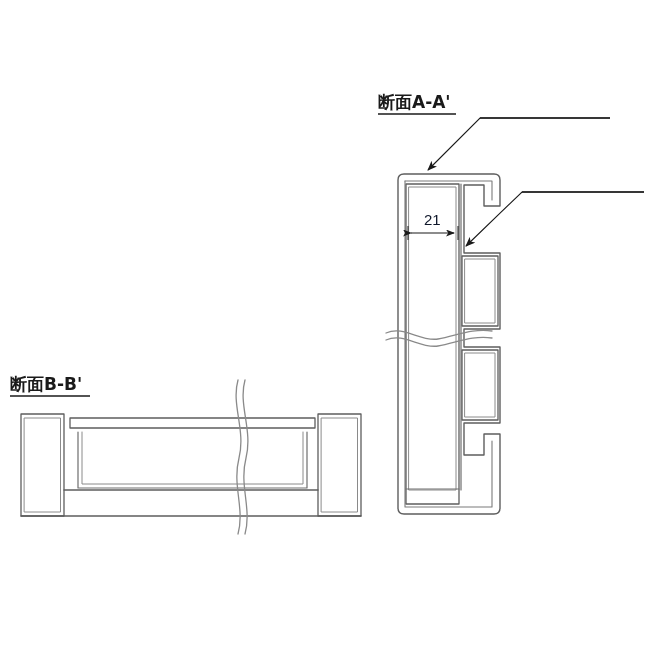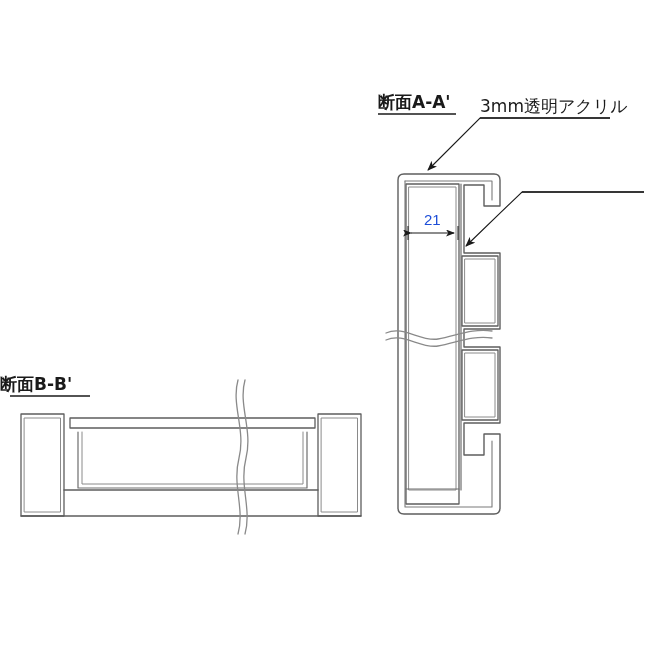--- a/index.html
+++ b/index.html
@@ -39,21 +39,21 @@
     font-family: "DejaVu Sans", "Liberation Sans", sans-serif;
   }
   .lbl-note {
     font-size: 17px;
     font-family: "DejaVu Sans", "Liberation Sans", sans-serif;
     font-weight: normal;
   }
   .dim-text {
     position: absolute;
     font-size: 15px;
-    color: #1d4ed8;
+    color: #0f172a;
     font-family: "Liberation Sans", sans-serif;
     white-space: nowrap;
   }
 </style>
 </head>
 <body>
 
 <div id="sheet">
 
   <svg id="drawing-svg" viewBox="0 0 650 650" xmlns="http://www.w3.org/2000/svg">
@@ -167,20 +167,19 @@
       <path stroke="#5e5e5e" stroke-width="1.3" d="M 64,490 L 318,490"></path>
       <path stroke="#5e5e5e" stroke-width="1.3" d="M 21,516 L 361,516"></path>
 
       <path stroke="#8a8a8a" stroke-width="1.3" d="M 238,380 C 231,405 246,430 239,458 C 232,486 245,508 238,534"></path>
       <path stroke="#8a8a8a" stroke-width="1.3" d="M 245,380 C 238,405 253,430 246,458 C 239,486 252,508 245,534"></path>
     </g>
   </svg>
 
   <div class="lbl lbl-section" style="left:378px; top:94px;">断面A-A'</div>
 
-  <div class="lbl lbl-note" style="left:480px; top:98px;">3mm透明アクリル</div>
 
 
-  <div class="lbl lbl-section" style="left:0; top:376px;">断面B-B'</div>
+  <div class="lbl lbl-section" style="left:10px; top:376px;">断面B-B'</div>
 
   <div class="dim-text" style="left:424px; top:211px;">21</div>
 
 </div>
 
 </body></html>

